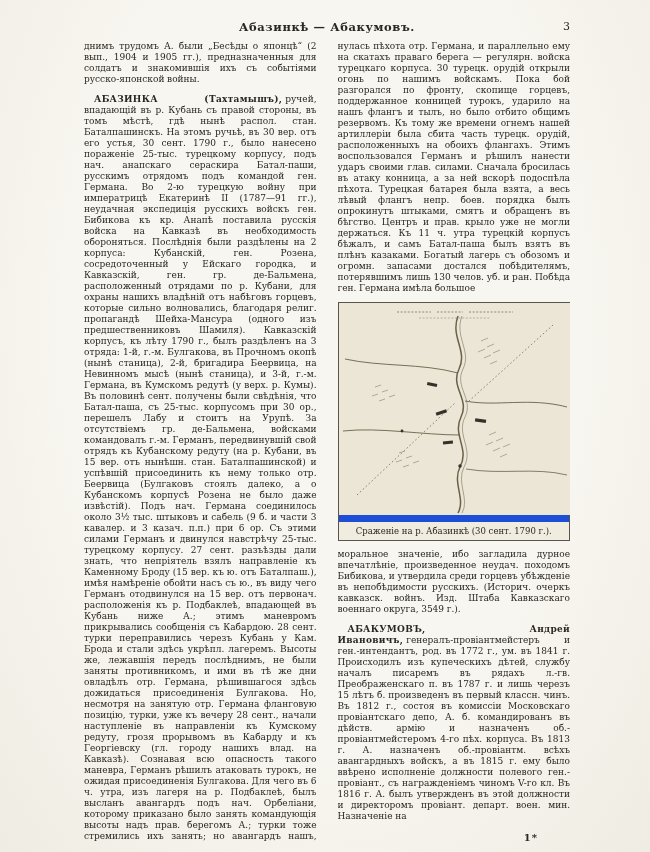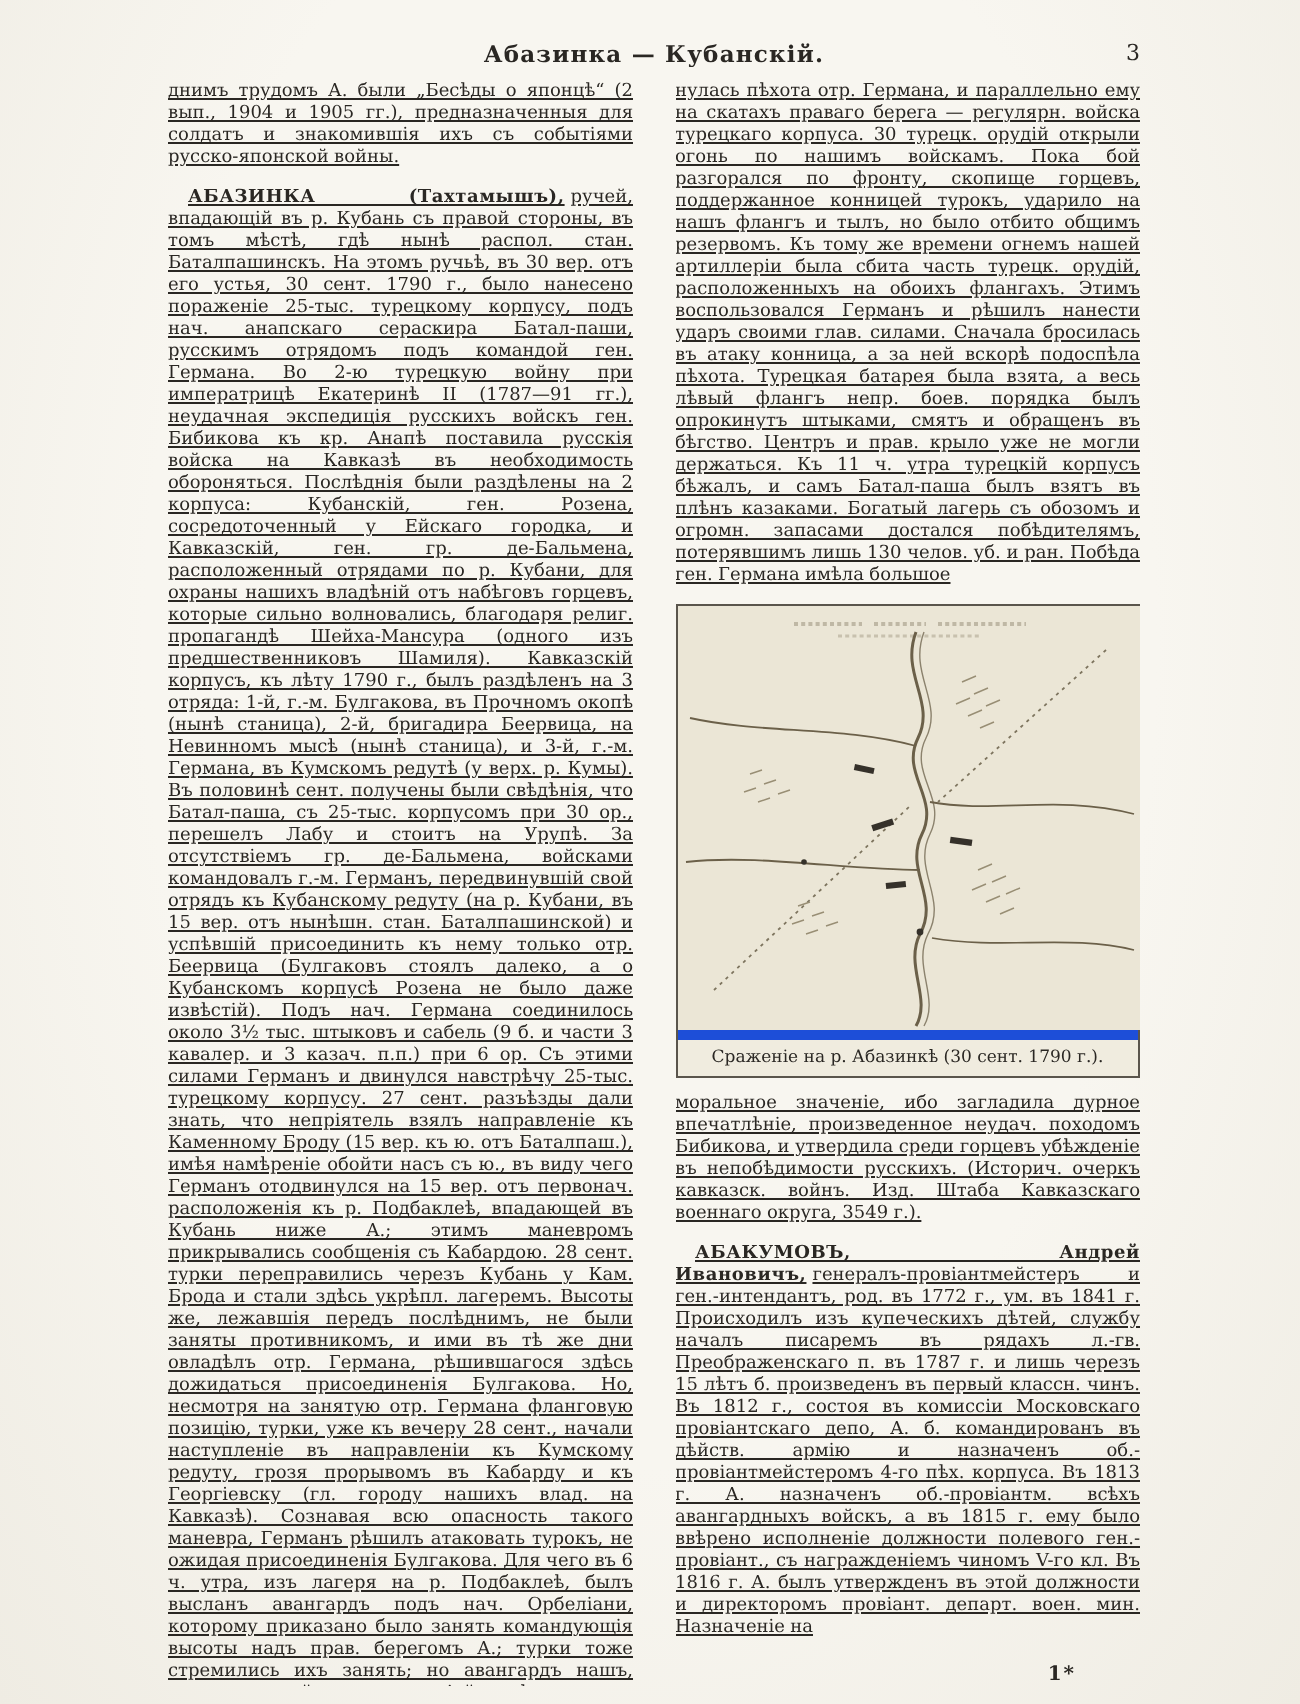--- a/index.html
+++ b/index.html
@@ -22,51 +22,50 @@
   .columns{
     position:absolute;top:41px;left:84px;width:486px;height:802px;
     display:flex;gap:21px;overflow:hidden;
   }
   .col{width:233px;overflow:hidden;}
   .col p{
     margin:0;
     font-size:9px;line-height:11px;
     text-align:justify;
     word-spacing:-0.2px;
-    text-decoration:underline;
   }
   p.entry{margin-top:9px;text-indent:10px;}
   p.entry b{font-weight:bold;letter-spacing:0.3px;margin-right:3px;}
   figure.map-figure{
     margin:8px 0;
     border:1px solid #5a554c;
     background:#ece7d8;
     padding:0;
   }
   .map-canvas{display:block;}
   .map-canvas svg{display:block;}
   figcaption{
-    border-top:5px solid #1d4ed8;
+    border-top:7px solid #1d4ed8;
     background:#f0ecdf;
     text-align:center;
     font-size:8.5px;line-height:10px;
     padding:4px 2px;
   }
   .signature{
     position:absolute;bottom:9px;right:112px;
     font-size:10px;font-weight:bold;letter-spacing:1px;
   }
 </style>
 </head>
 <body>
 
 <div class="page">
 
   <div class="running-head">
-    <span>Абазинка — Кубанскій.</span>
+    <span>Абазинкѣ — Абакумовъ.</span>
   </div>
   <div class="page-number">3</div>
 
   <div class="columns">
 
     <div class="col">
       <p class="cont">днимъ трудомъ А. были „Бесѣды о японцѣ“ (2 вып., 1904 и 1905 гг.), предназначенныя для солдатъ и знакомившія ихъ съ событіями русско-японской войны.</p>
       <p class="entry"><b>АБАЗИНКА (Тахтамышъ),</b><span>ручей, впадающій въ р. Кубань съ правой стороны, въ томъ мѣстѣ, гдѣ нынѣ распол. стан. Баталпашинскъ. На этомъ ручьѣ, въ 30 вер. отъ его устья, 30 сент. 1790 г., было нанесено пораженіе 25-тыс. турецкому корпусу, подъ нач. анапскаго сераскира Батал-паши, русскимъ отрядомъ подъ командой ген. Германа. Во 2-ю турецкую войну при императрицѣ Екатеринѣ II (1787—91 гг.), неудачная экспедиція русскихъ войскъ ген. Бибикова къ кр. Анапѣ поставила русскія войска на Кавказѣ въ необходимость обороняться. Послѣднія были раздѣлены на 2 корпуса: Кубанскій, ген. Розена, сосредоточенный у Ейскаго городка, и Кавказскій, ген. гр. де-Бальмена, расположенный отрядами по р. Кубани, для охраны нашихъ владѣній отъ набѣговъ горцевъ, которые сильно волновались, благодаря религ. пропагандѣ Шейха-Мансура (одного изъ предшественниковъ Шамиля). Кавказскій корпусъ, къ лѣту 1790 г., былъ раздѣленъ на 3 отряда: 1-й, г.-м. Булгакова, въ Прочномъ окопѣ (нынѣ станица), 2-й, бригадира Беервица, на Невинномъ мысѣ (нынѣ станица), и 3-й, г.-м. Германа, въ Кумскомъ редутѣ (у верх. р. Кумы). Въ половинѣ сент. получены были свѣдѣнія, что Батал-паша, съ 25-тыс. корпусомъ при 30 ор., перешелъ Лабу и стоитъ на Урупѣ. За отсутствіемъ гр. де-Бальмена, войсками командовалъ г.-м. Германъ, передвинувшій свой отрядъ къ Кубанскому редуту (на р. Кубани, въ 15 вер. отъ нынѣшн. стан. Баталпашинской) и успѣвшій присоединить къ нему только отр. Беервица (Булгаковъ стоялъ далеко, а о Кубанскомъ корпусѣ Розена не было даже извѣстій). Подъ нач. Германа соединилось около 3½ тыс. штыковъ и сабель (9 б. и части 3 кавалер. и 3 казач. п.п.) при 6 ор. Съ этими силами Германъ и двинулся навстрѣчу 25-тыс. турецкому корпусу. 27 сент. разъѣзды дали знать, что непріятель взялъ направленіе къ Каменному Броду (15 вер. къ ю. отъ Баталпаш.), имѣя намѣреніе обойти насъ съ ю., въ виду чего Германъ отодвинулся на 15 вер. отъ первонач. расположенія къ р. Подбаклеѣ, впадающей въ Кубань ниже А.; этимъ маневромъ прикрывались сообщенія съ Кабардою. 28 сент. турки переправились черезъ Кубань у Кам. Брода и стали здѣсь укрѣпл. лагеремъ. Высоты же, лежавшія передъ послѣднимъ, не были заняты противникомъ, и ими въ тѣ же дни овладѣлъ отр. Германа, рѣшившагося здѣсь дожидаться присоединенія Булгакова. Но, несмотря на занятую отр. Германа фланговую позицію, турки, уже къ вечеру 28 сент., начали наступленіе въ направленіи къ Кумскому редуту, грозя прорывомъ въ Кабарду и къ Георгіевску (гл. городу нашихъ влад. на Кавказѣ). Сознавая всю опасность такого маневра, Германъ рѣшилъ атаковать турокъ, не ожидая присоединенія Булгакова. Для чего въ 6 ч. утра, изъ лагеря на р. Подбаклеѣ, былъ высланъ авангардъ подъ нач. Орбеліани, которому приказано было занять командующія высоты надъ прав. берегомъ А.; турки тоже стремились ихъ занять; но авангардъ нашъ, поддержанный всею кавалеріей, успѣлъ на нихъ утвердиться. Вслѣдъ за симъ, на высотахъ лѣваго берега развер-</span></p>
     </div>
 

